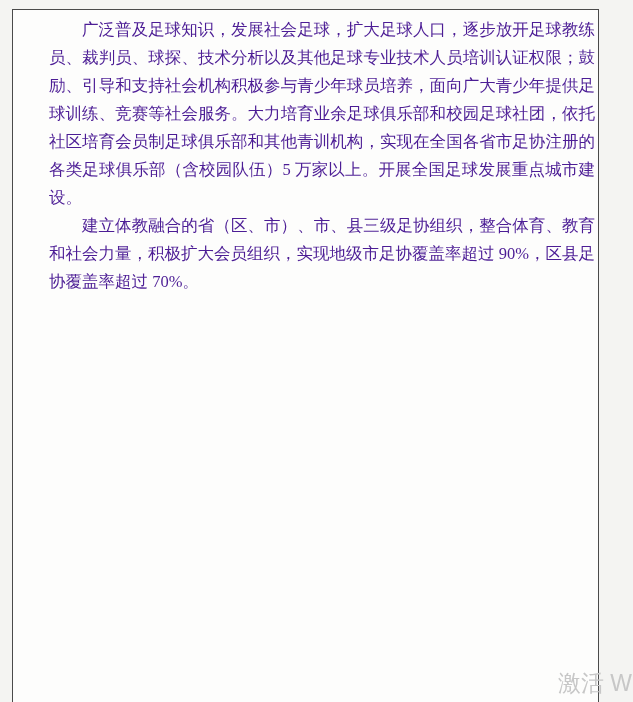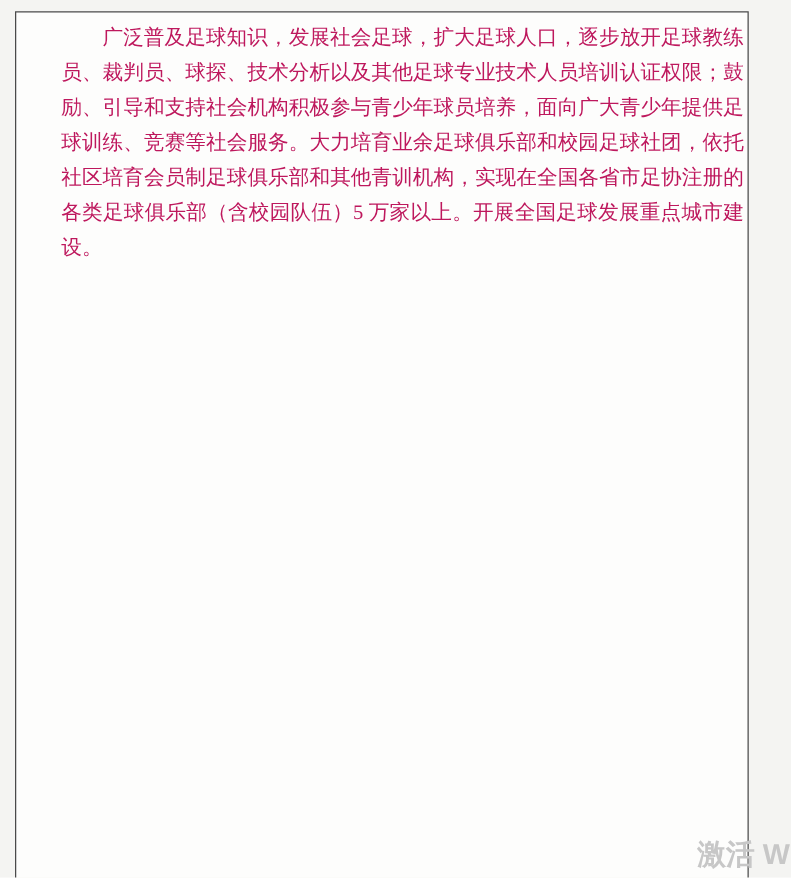--- a/index.html
+++ b/index.html
@@ -22,38 +22,39 @@
     height: 710px;              
     box-sizing: border-box;
     background: #fdfdfc;
     border: 1px solid #4a4a4a;
     padding: 6px 3px 0 36px;
   }
   .para {
     margin: 0;
     font-size: 16.5px;
     line-height: 28px;
-    color: #be185d;
+    color: #4c1d95;
     text-align: justify;
     text-justify: inter-ideograph;
     text-indent: 2em;
     word-break: break-all;
   }
   .watermark {
     position: absolute;
     right: 1px;
     bottom: 3px;
     font-family: "Liberation Sans", "DejaVu Sans", sans-serif;
     font-size: 23px;
-    font-weight: 700;
+    font-weight: 400;
     color: #c7c7c7;
     white-space: nowrap;
     pointer-events: none;
   }
 </style>
 </head>
 <body>
 
 <div class="page-box">
   <p class="para">广泛普及足球知识，发展社会足球，扩大足球人口，逐步放开足球教练员、裁判员、球探、技术分析以及其他足球专业技术人员培训认证权限；鼓励、引导和支持社会机构积极参与青少年球员培养，面向广大青少年提供足球训练、竞赛等社会服务。大力培育业余足球俱乐部和校园足球社团，依托社区培育会员制足球俱乐部和其他青训机构，实现在全国各省市足协注册的各类足球俱乐部（含校园队伍）5 万家以上。开展全国足球发展重点城市建设。</p>
+  <p class="para">建立体教融合的省（区、市）、市、县三级足协组织，整合体育、教育和社会力量，积极扩大会员组织，实现地级市足协覆盖率超过 90%，区县足协覆盖率超过 70%。</p>
 </div>
 
 <div class="watermark">激活 W</div>
 
 </body></html>

